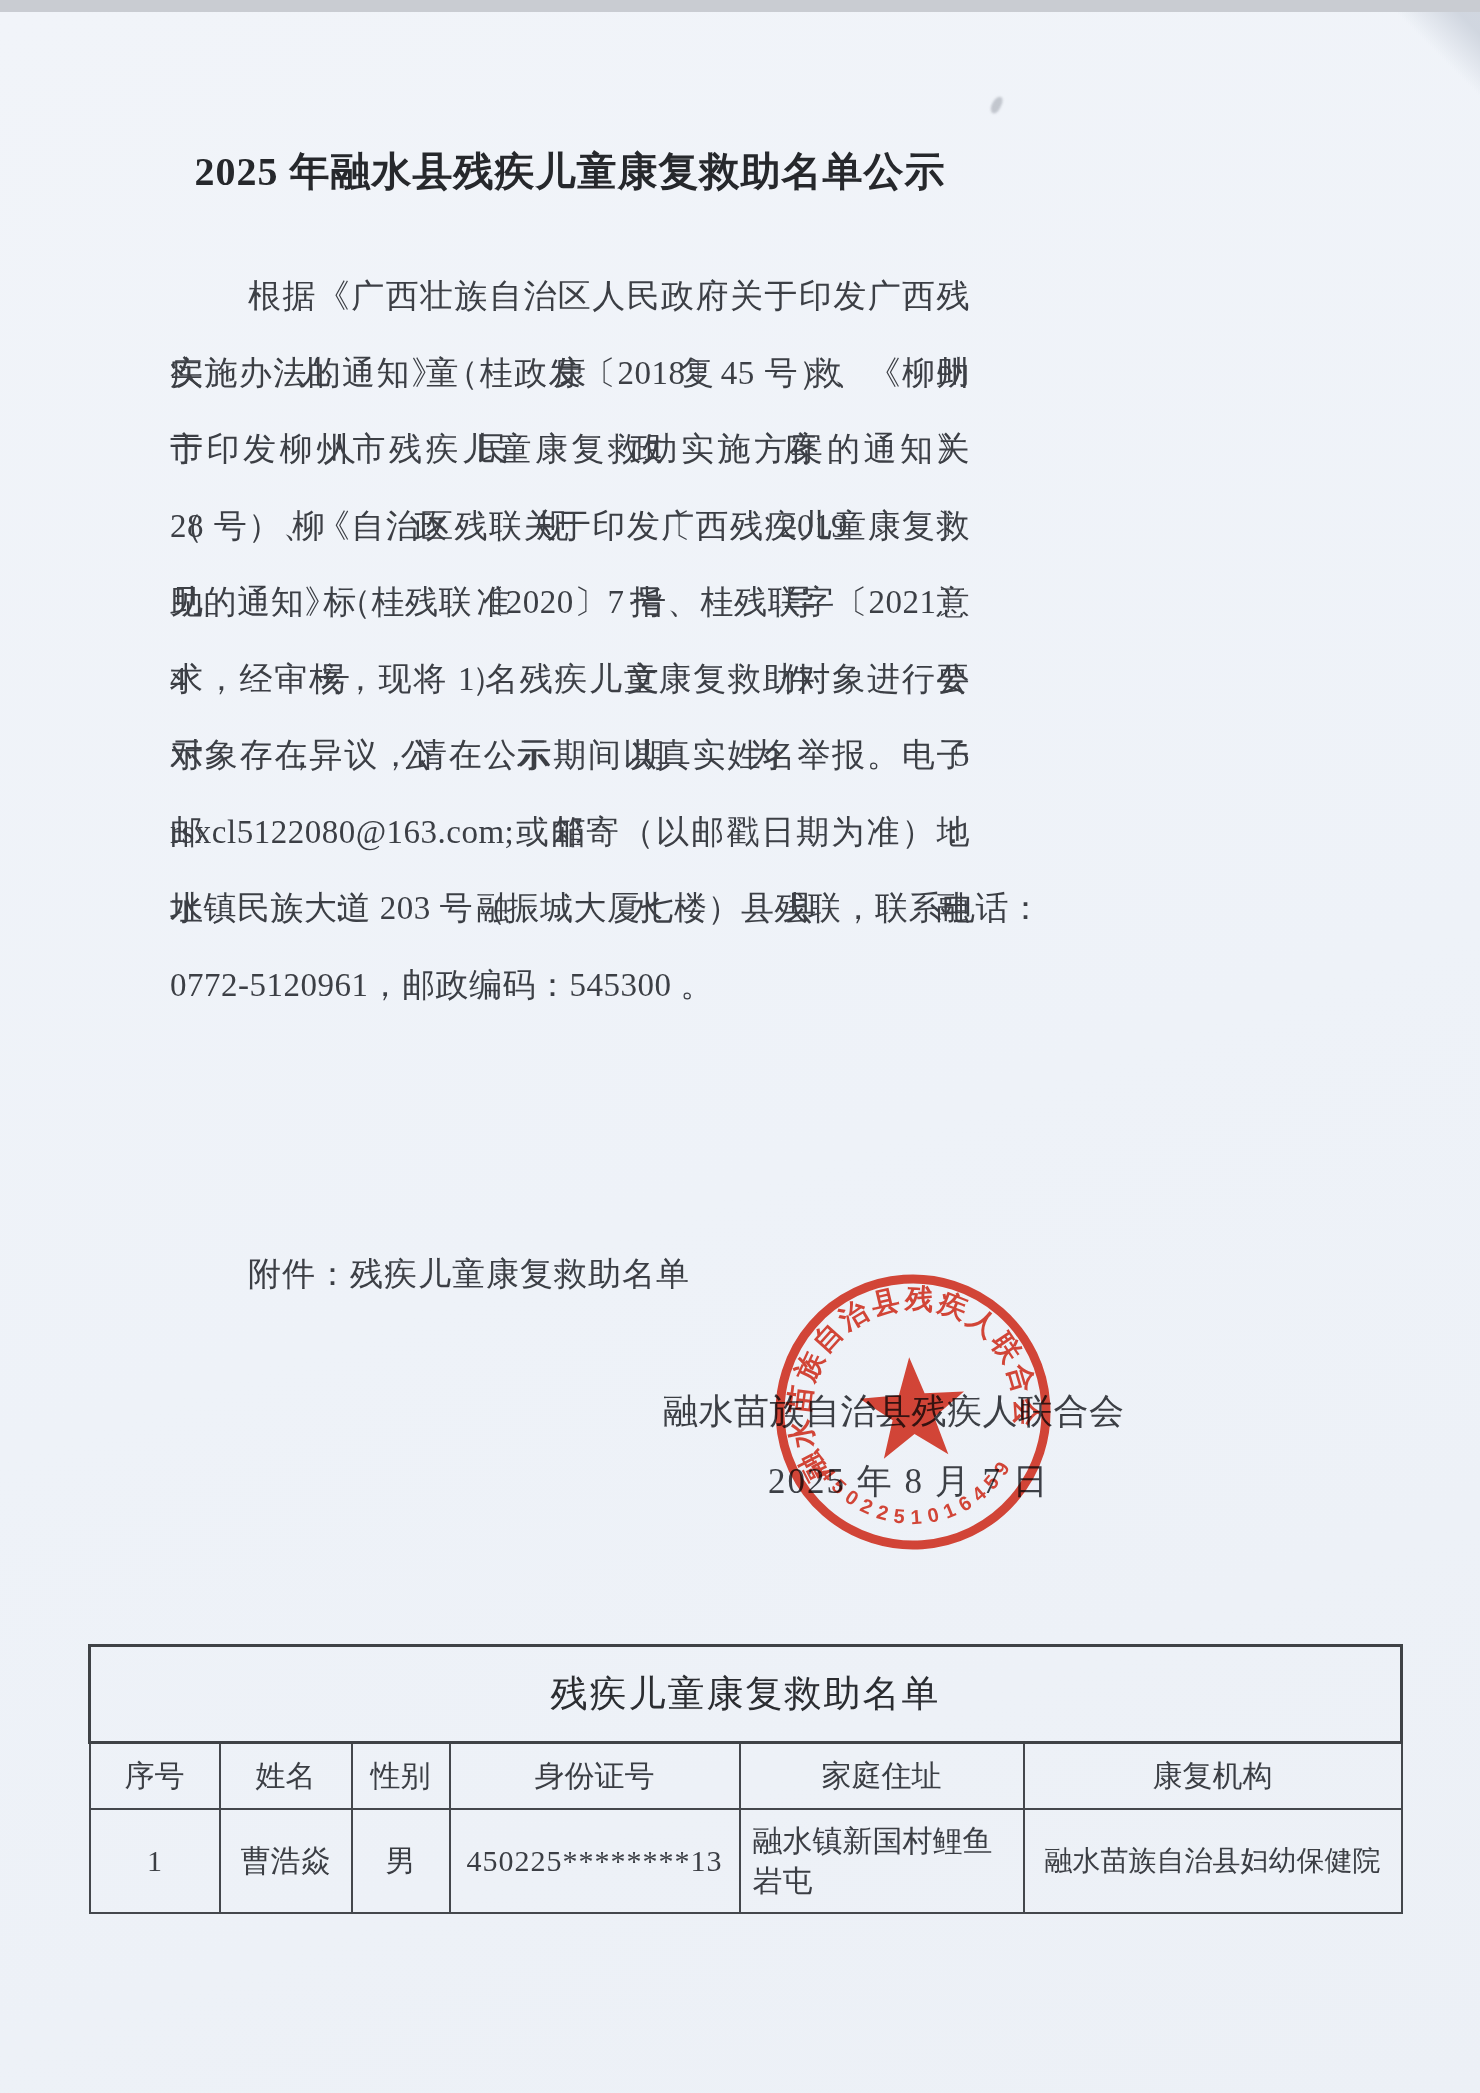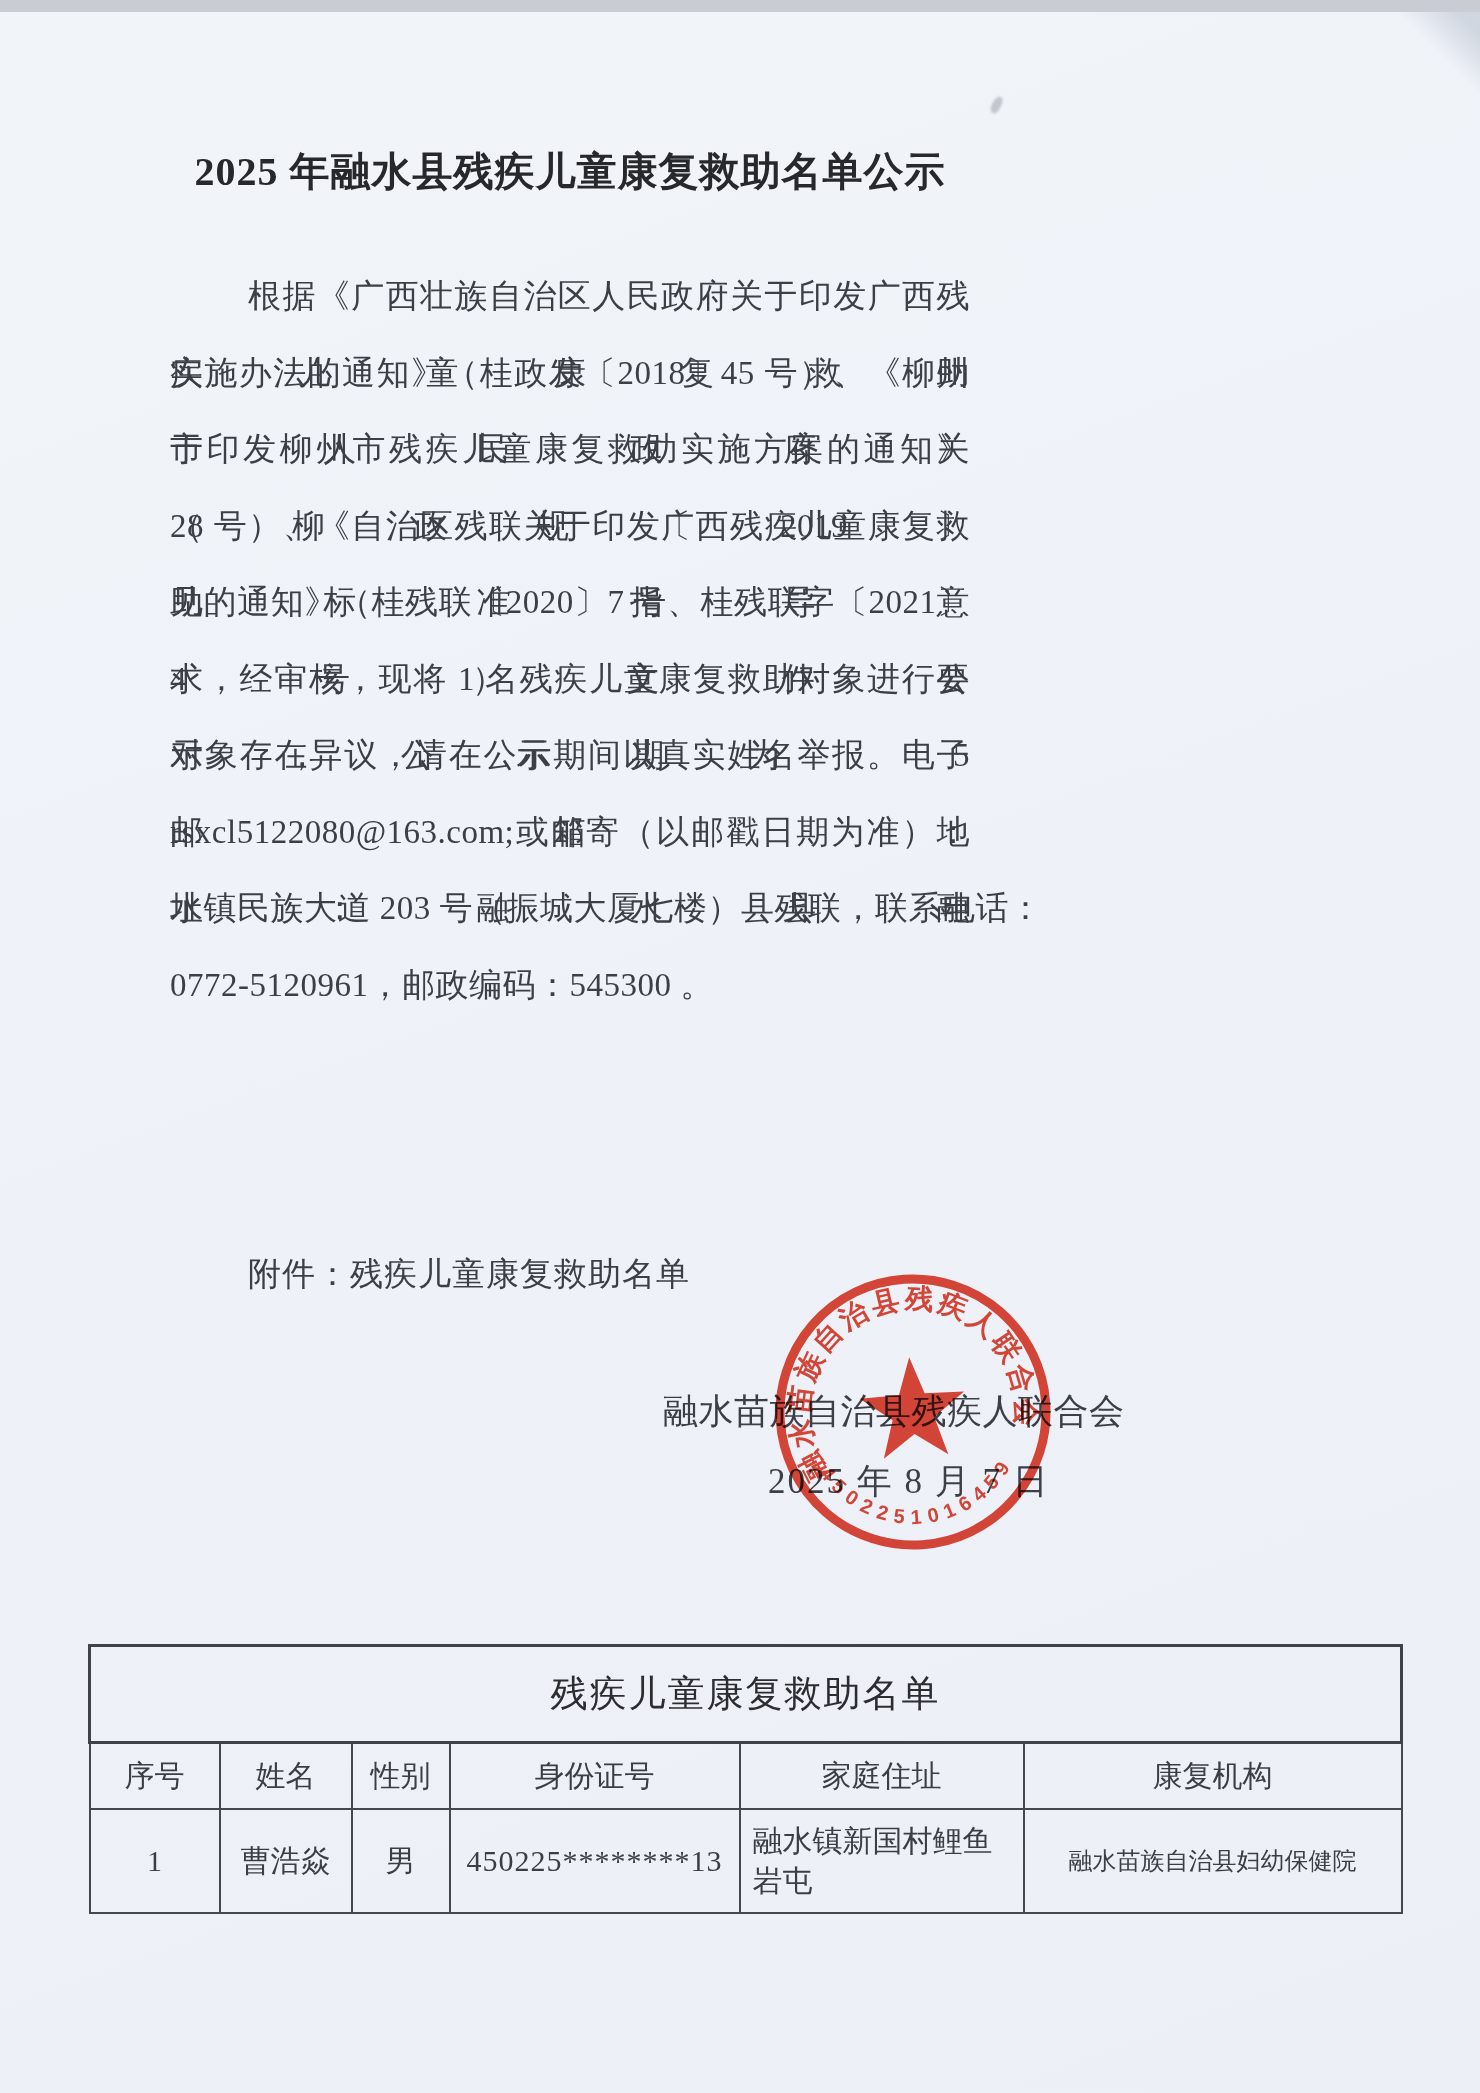--- a/index.html
+++ b/index.html
@@ -54,21 +54,21 @@
     border:2px solid #44474c;text-align:center;vertical-align:middle;
     padding:0 6px;font-weight:normal;overflow:hidden;
   }
   .list-table .tbl-title{
     height:94px;font-size:37px;font-weight:normal;color:#2b2d31;
     letter-spacing:2px;border:3px solid #3f4246;
   }
   .list-table .hdr td{height:64px;}
   .list-table .datarow td{height:102px;}
   .cell-address{text-align:left !important;line-height:40px;padding-left:12px !important;}
-  .cell-inst{white-space:nowrap;font-size:24px;}
+  .cell-inst{white-space:nowrap;font-size:28px;}
   .cell-id{letter-spacing:1px;}
   .smudge{
     position:absolute;left:992px;top:84px;width:9px;height:18px;
     background:rgba(96,104,116,.32);border-radius:60% 40% 50% 50%;
     transform:rotate(24deg);filter:blur(1px);
   }
   .corner-fold{
     position:absolute;right:0;top:0;width:92px;height:92px;
     background:linear-gradient(225deg,rgba(205,211,221,.9) 0 12%,rgba(240,244,250,.0) 46%);
   }

